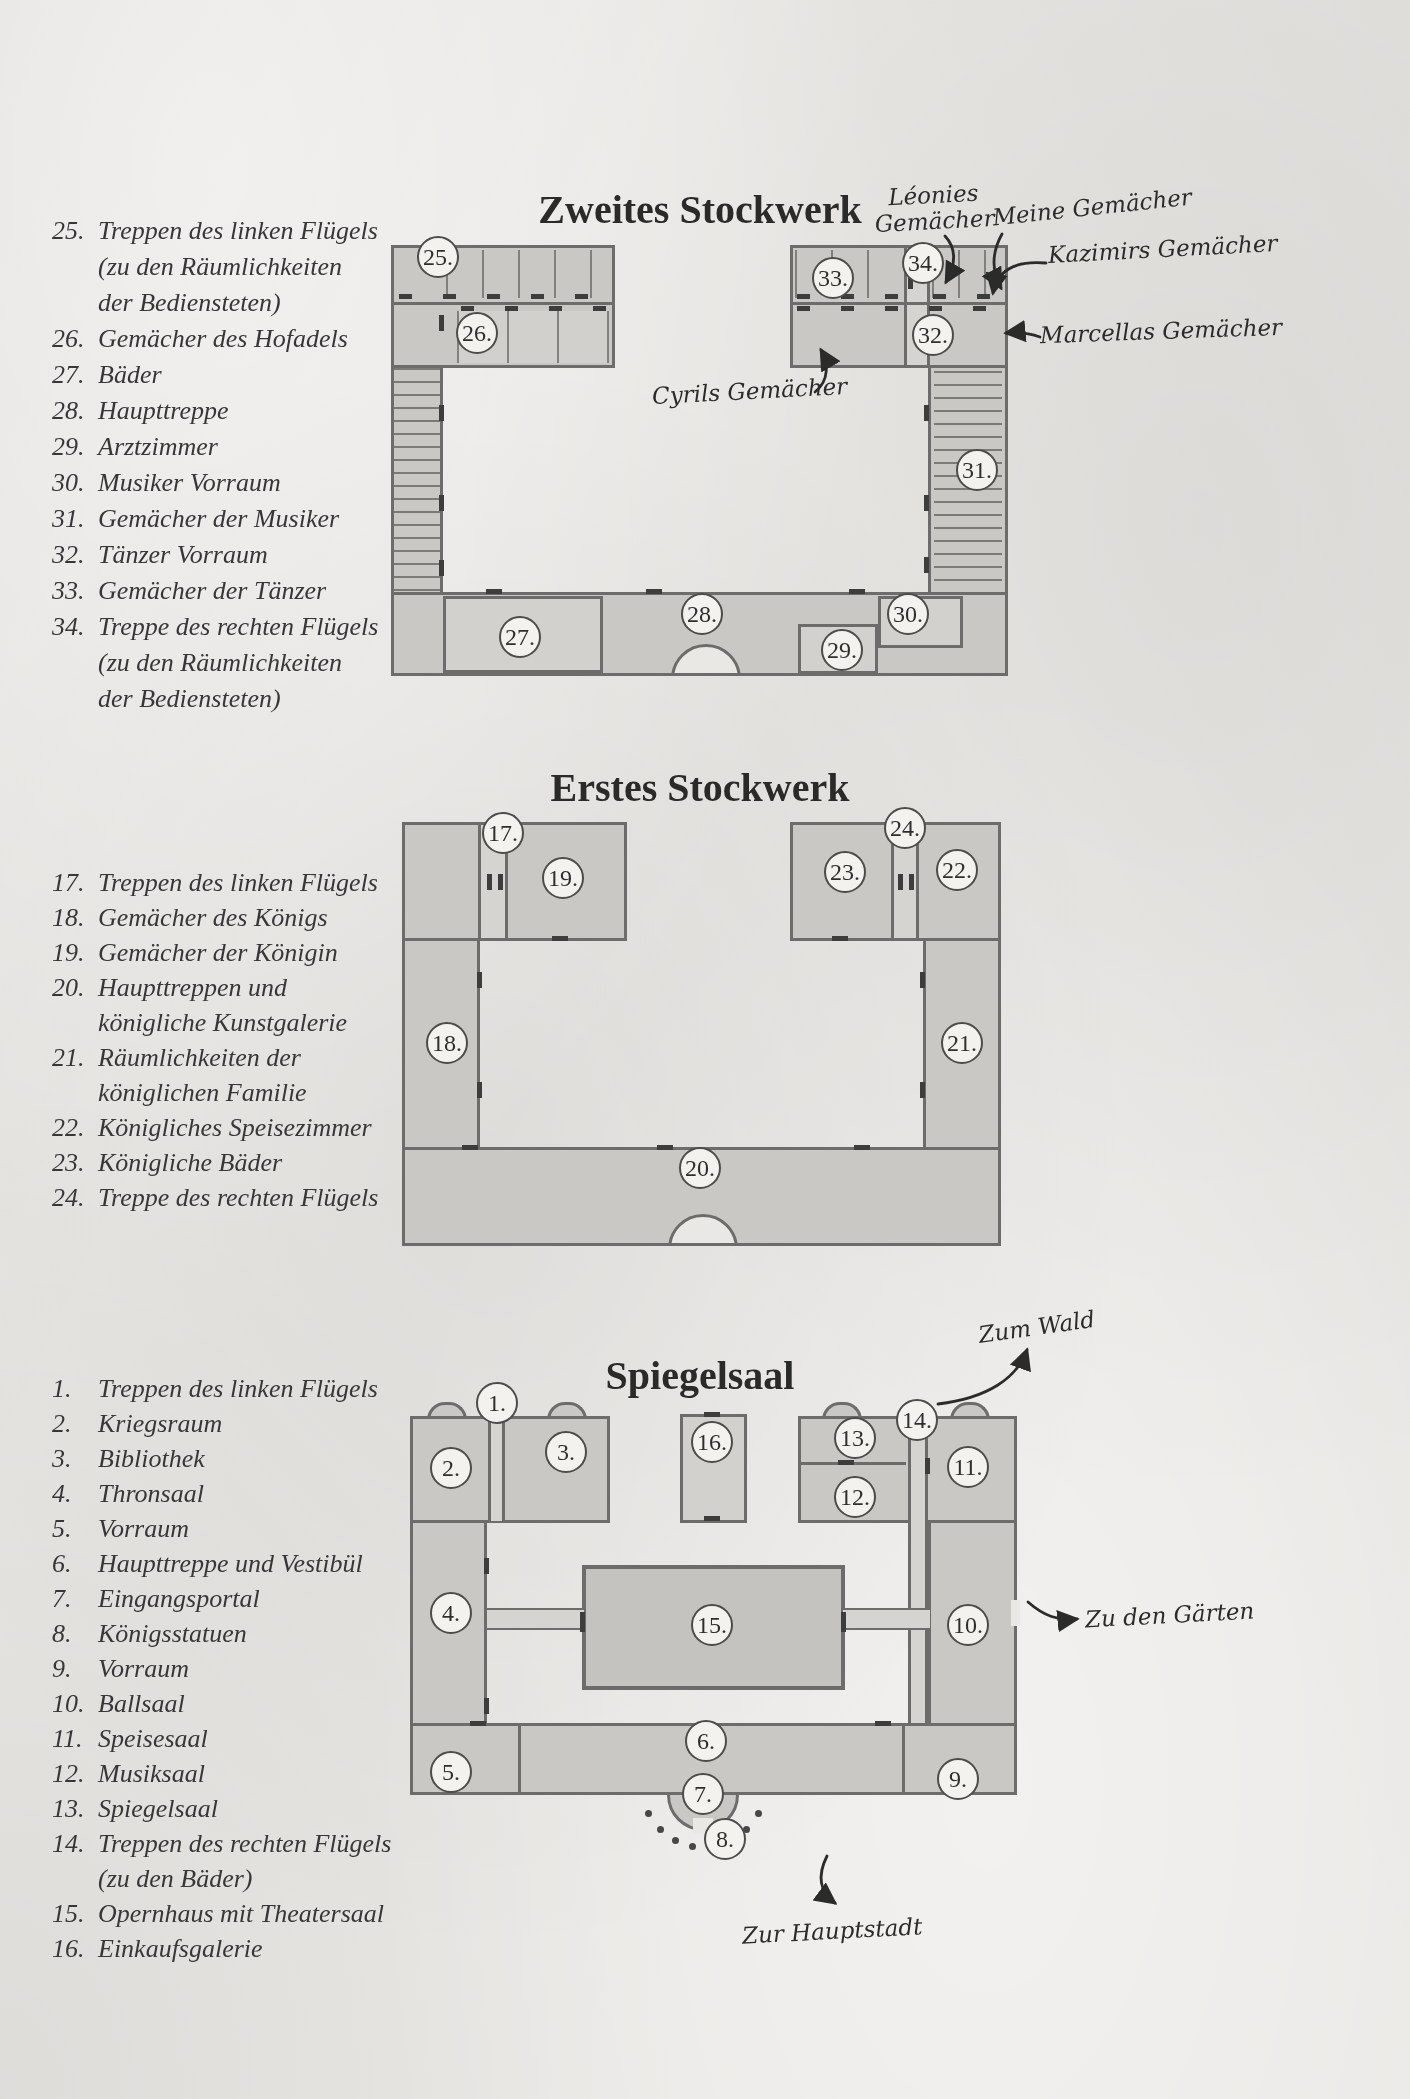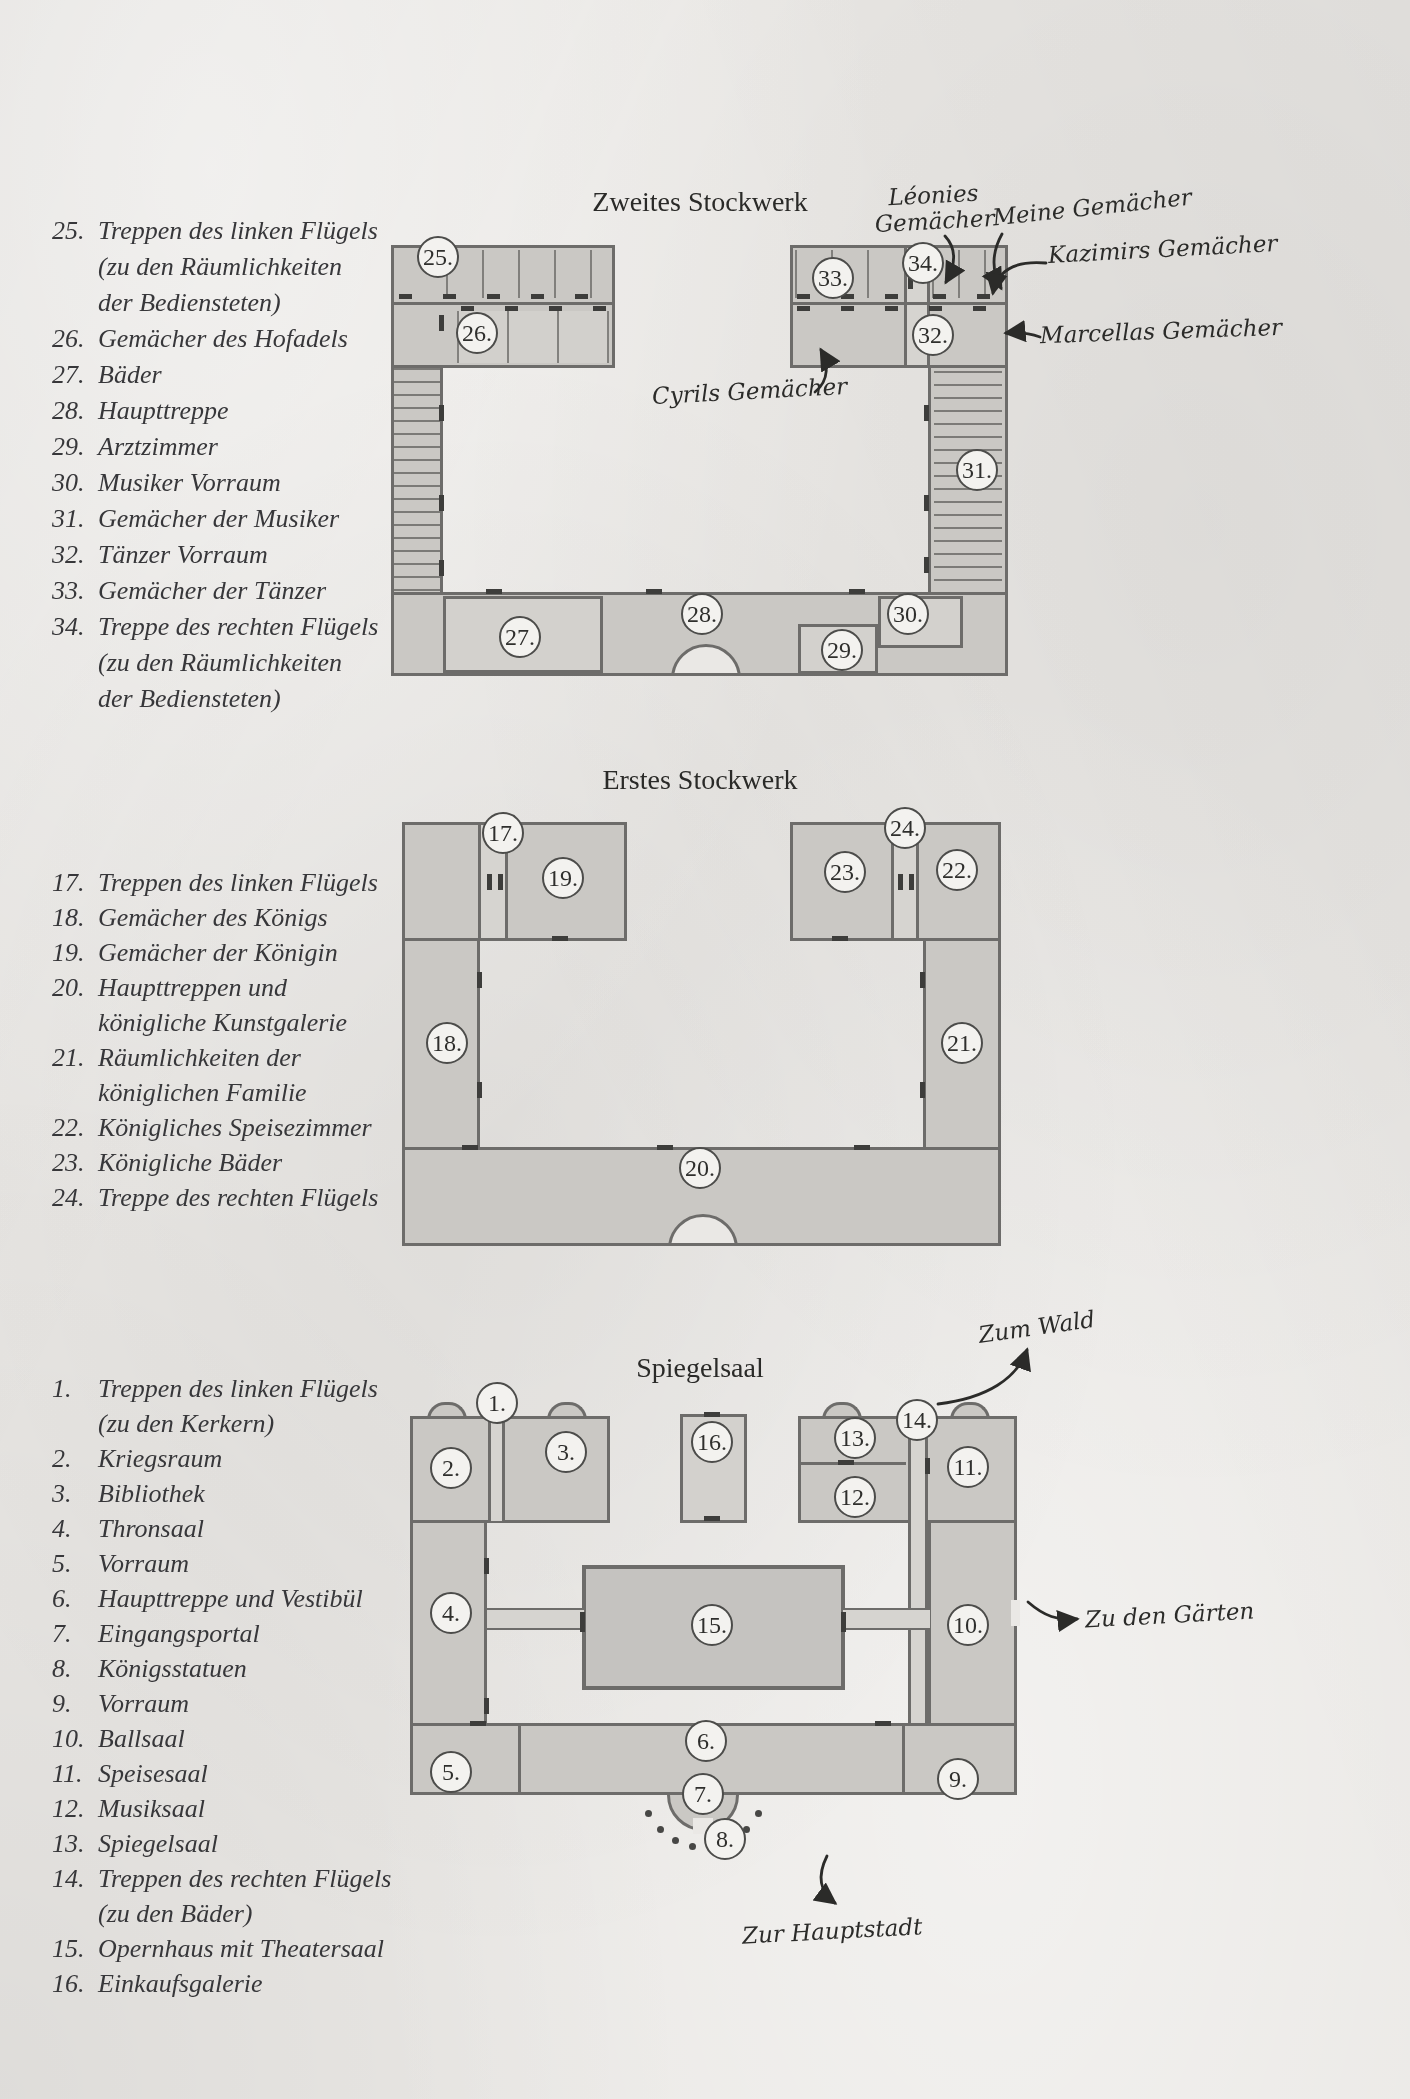--- a/index.html
+++ b/index.html
@@ -11,21 +11,21 @@
       radial-gradient(ellipse at 70% 85%, rgba(255,255,255,.4), transparent 45%),
       radial-gradient(ellipse at 0% 100%, rgba(0,0,0,.05), transparent 35%),
       linear-gradient(115deg, rgba(0,0,0,.035), transparent 30%),
       linear-gradient(250deg, rgba(0,0,0,.03), transparent 35%),
       #eae8e5;
     font-family:"Liberation Serif", serif; color:#2e2e2c;}
   .abs{position:absolute}
   .main-title{position:absolute;top:30px;left:50%;transform:translateX(-50%);
     font-size:82px;font-weight:600;letter-spacing:1px;color:#262624;margin:0;white-space:nowrap}
   .floor-title{position:absolute;left:700px;transform:translateX(-50%);
-    font-size:28px;font-weight:400;color:#2a2a28;white-space:nowrap}
+    font-size:40px;font-weight:700;color:#2a2a28;white-space:nowrap}
   .legend{position:absolute;font-style:italic;font-size:26px;color:#37373a}
   .legend-line{display:flex;height:var(--lh);align-items:baseline;white-space:nowrap}
   .lnum{width:46px;flex:none}
   .plan{position:absolute}
   .blk{position:absolute;background:#cac8c4;border:3px solid #6d6c6a;box-sizing:border-box}
   .room{position:absolute;background:#d3d1cd;border:3px solid #6d6c6a;box-sizing:border-box}
   .corridor{position:absolute;background:#d6d4d0;border-left:3px solid #6d6c6a;border-right:3px solid #6d6c6a;box-sizing:border-box}
   .wall{position:absolute;background:#6d6c6a}
   .hatch{position:absolute;background-image:repeating-linear-gradient(to bottom, rgba(104,103,100,.8) 0 2px, transparent 2px 13px)}
   .cols36{position:absolute;background-image:repeating-linear-gradient(to right, rgba(104,103,100,.75) 0 2px, transparent 2px 36px)}
@@ -255,24 +255,20 @@
   </div>
 
   <div class="floor-title" style="top:1352px">Spiegelsaal</div>
 
   <div class="legend" style="left:52px;top:1374px;--lh:35px">
     <div class="legend-line">
         <span class="lnum">1.</span>
         <span class="ltext">Treppen des linken Flügels</span>
       </div>
       <div class="legend-line">
-        <span class="lnum"></span>
-        <span class="ltext">(zu den Kerkern)</span>
-      </div>
-      <div class="legend-line">
         <span class="lnum">2.</span>
         <span class="ltext">Kriegsraum</span>
       </div>
       <div class="legend-line">
         <span class="lnum">3.</span>
         <span class="ltext">Bibliothek</span>
       </div>
       <div class="legend-line">
         <span class="lnum">4.</span>
         <span class="ltext">Thronsaal</span>

